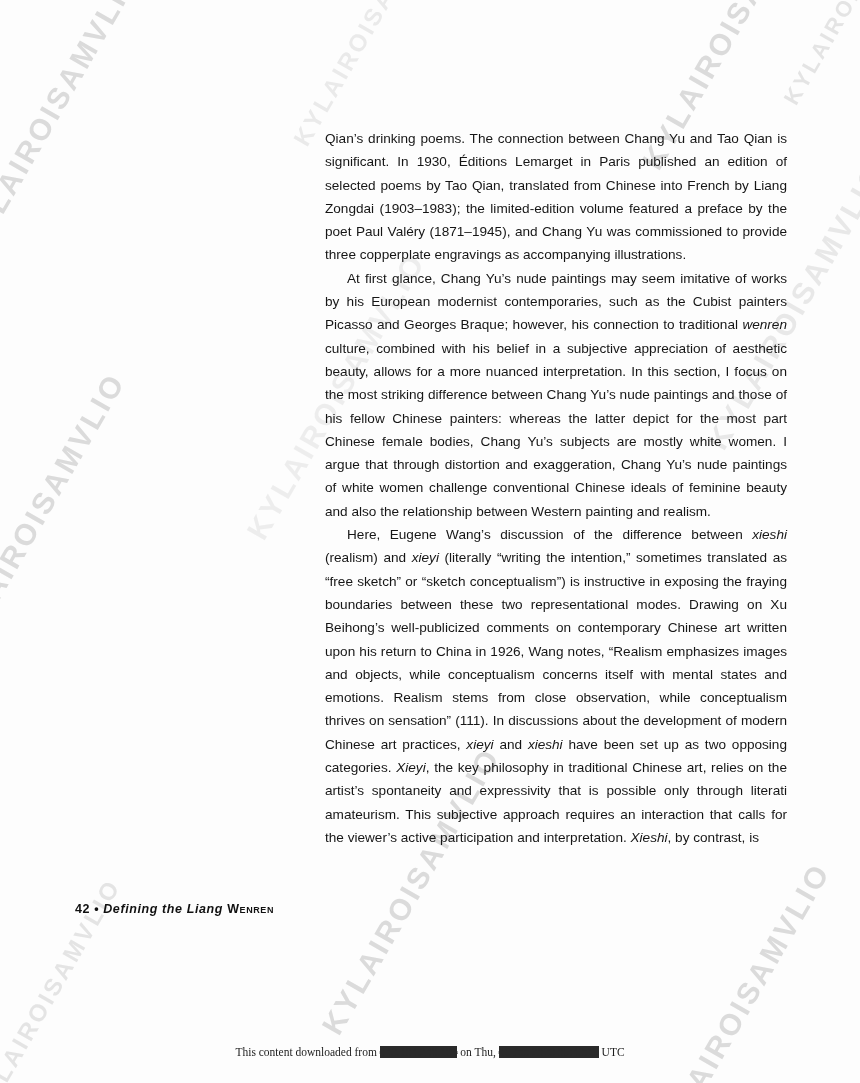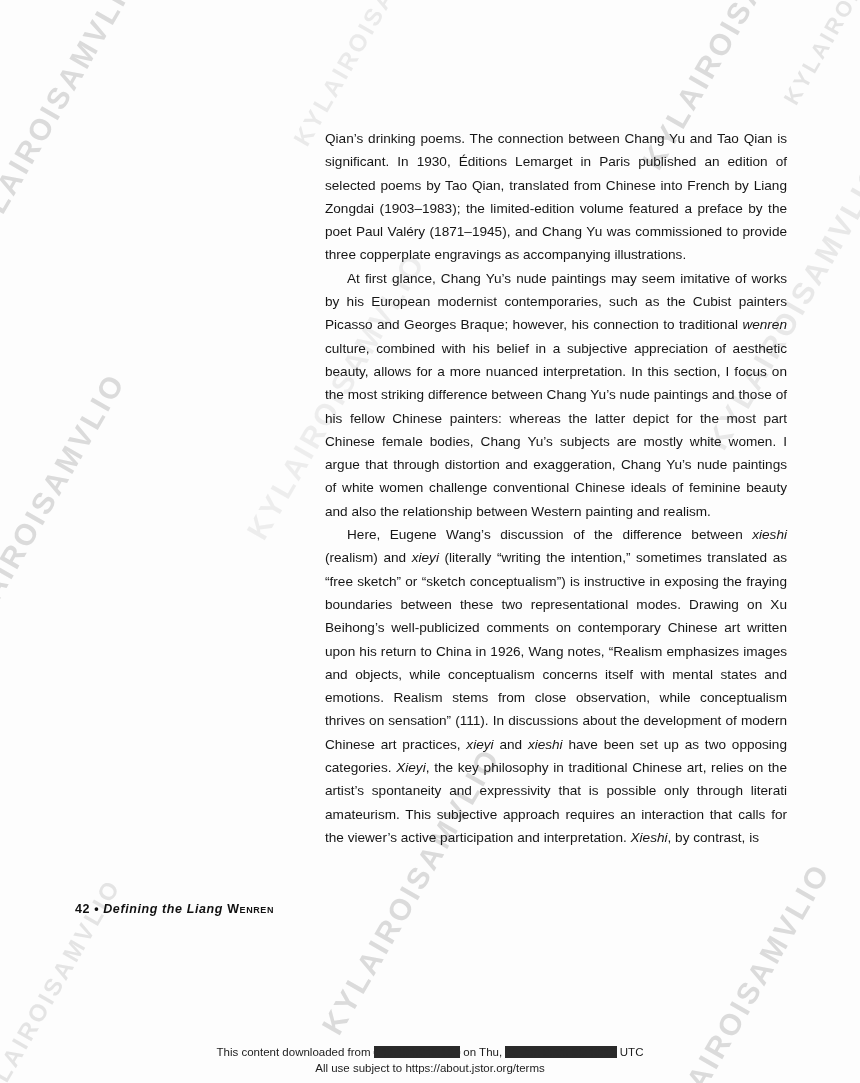--- a/index.html
+++ b/index.html
@@ -76,21 +76,21 @@
   }
   .running-foot em { font-style: italic; }
   .running-foot .sc { font-variant: small-caps; }
 
   
   .stamp {
     position: absolute;
     left: 0;
     right: 0;
     text-align: center;
-    font-family: Liberation Sans, sans-serif;
+    font-family: Liberation Serif, serif;
     font-size: 11.5px;
     color: #1c1c1c;
   }
   .stamp-1 { top: 1046px; }
   .stamp-2 { top: 1062px; }
   .redacted {
     text-decoration: line-through;
     text-decoration-thickness: 3px;
     background: #2a2a2a;
     color: #2a2a2a;
@@ -116,15 +116,14 @@
 
   <div class="text-block">
     <p><span>Qian’s drinking poems. The connection between Chang Yu and Tao Qian is significant. In 1930, Éditions Lemarget in Paris published an edition of selected poems by Tao Qian, translated from Chinese into French by Liang Zongdai (1903–1983); the limited-edition volume featured a preface by the poet Paul Valéry (1871–1945), and Chang Yu was commissioned to provide three copperplate engravings as accompanying illustrations.</span></p>
     <p class="indent"><span>At first glance, Chang Yu’s nude paintings may seem imitative of works by his European modernist contemporaries, such as the Cubist painters Picasso and Georges Braque; however, his connection to traditional </span><em>wenren</em><span> culture, combined with his belief in a subjective appreciation of aesthetic beauty, allows for a more nuanced interpretation. In this section, I focus on the most striking difference between Chang Yu’s nude paintings and those of his fellow Chinese painters: whereas the latter depict for the most part Chinese female bodies, Chang Yu’s subjects are mostly white women. I argue that through distortion and exaggeration, Chang Yu’s nude paintings of white women challenge conventional Chinese ideals of feminine beauty and also the relationship between Western painting and realism.</span></p>
     <p class="indent"><span>Here, Eugene Wang’s discussion of the difference between </span><em>xieshi</em><span> (realism) and </span><em>xieyi</em><span> (literally “writing the intention,” sometimes translated as “free sketch” or “sketch conceptualism”) is instructive in exposing the fraying boundaries between these two representational modes. Drawing on Xu Beihong’s well-publicized comments on contemporary Chinese art written upon his return to China in 1926, Wang notes, “Realism emphasizes images and objects, while conceptualism concerns itself with mental states and emotions. Realism stems from close observation, while conceptualism thrives on sensation” (111). In discussions about the development of modern Chinese art practices, </span><em>xieyi</em><span> and </span><em>xieshi</em><span> have been set up as two opposing categories. </span><em>Xieyi</em><span>, the key philosophy in traditional Chinese art, relies on the artist’s spontaneity and expressivity that is possible only through literati amateurism. This subjective approach requires an interaction that calls for the viewer’s active participation and interpretation. </span><em>Xieshi</em><span>, by contrast, is</span></p>
   </div>
 
   <div class="running-foot"><span>42 • </span><em>Defining the Liang </em><span class="sc">Wenren</span></div>
 
   <div class="stamp stamp-1"><span>This content downloaded from </span><span class="redacted">143.104.248.184</span><span> on Thu, </span><span class="redacted">16 Jun 2020 05:43:15</span><span> UTC</span></div>
-  <div class="stamp stamp-2">All use subject to https://about.jstor.org/terms</div>
 
 </div>
 
 </body></html>

